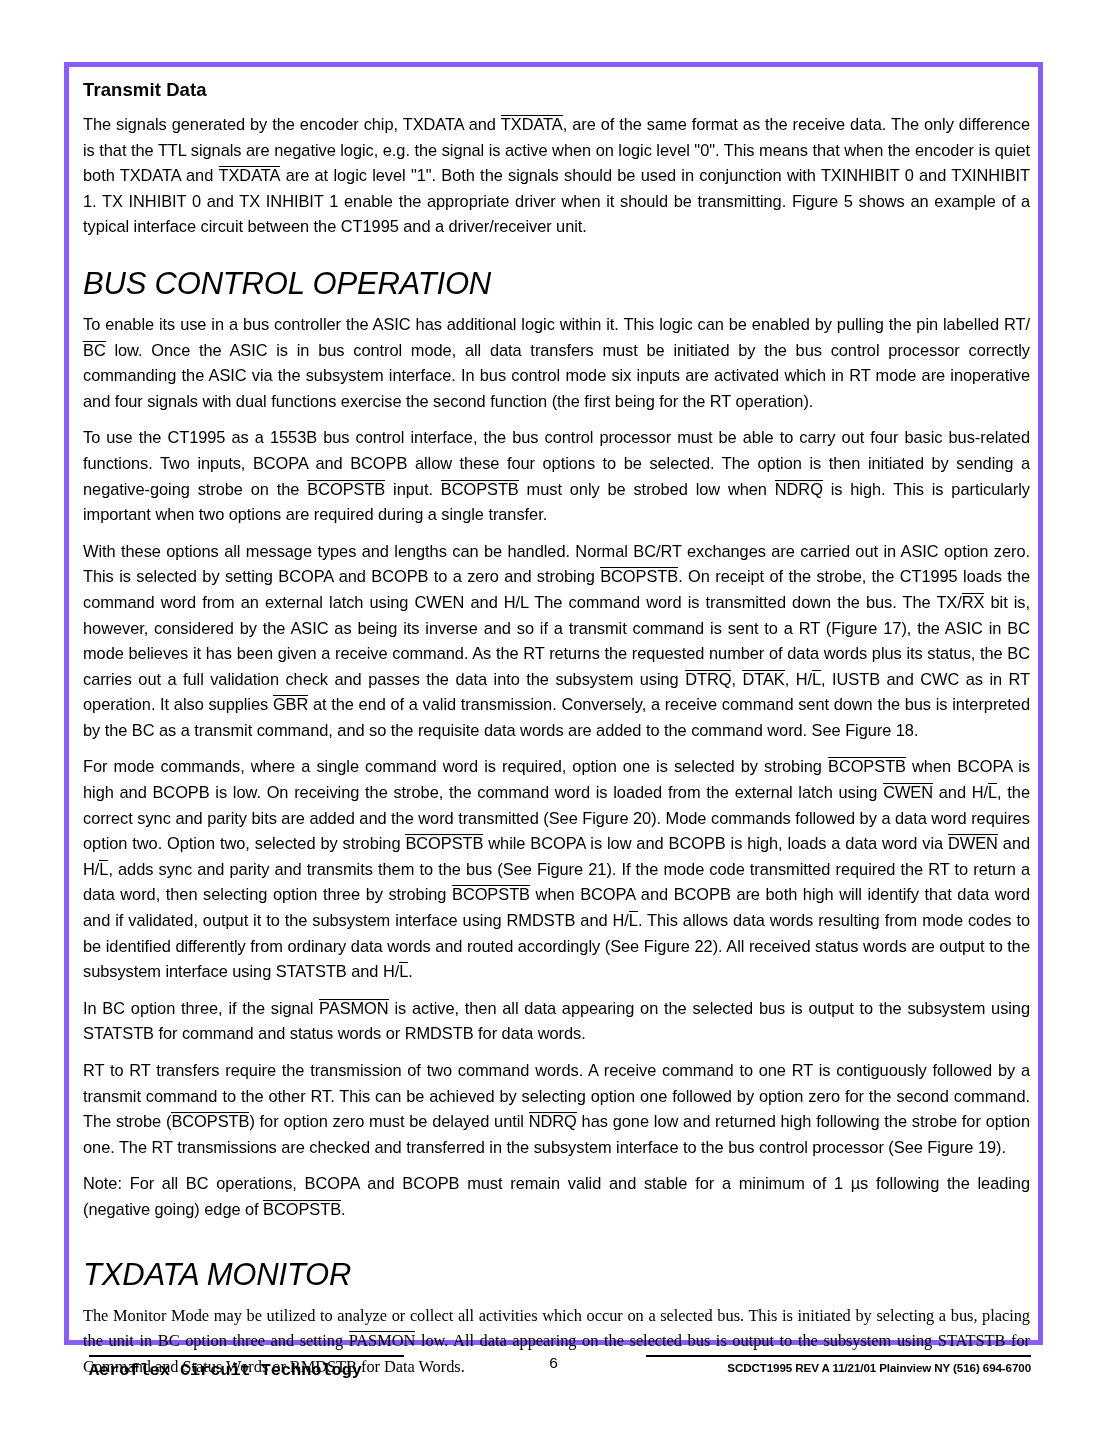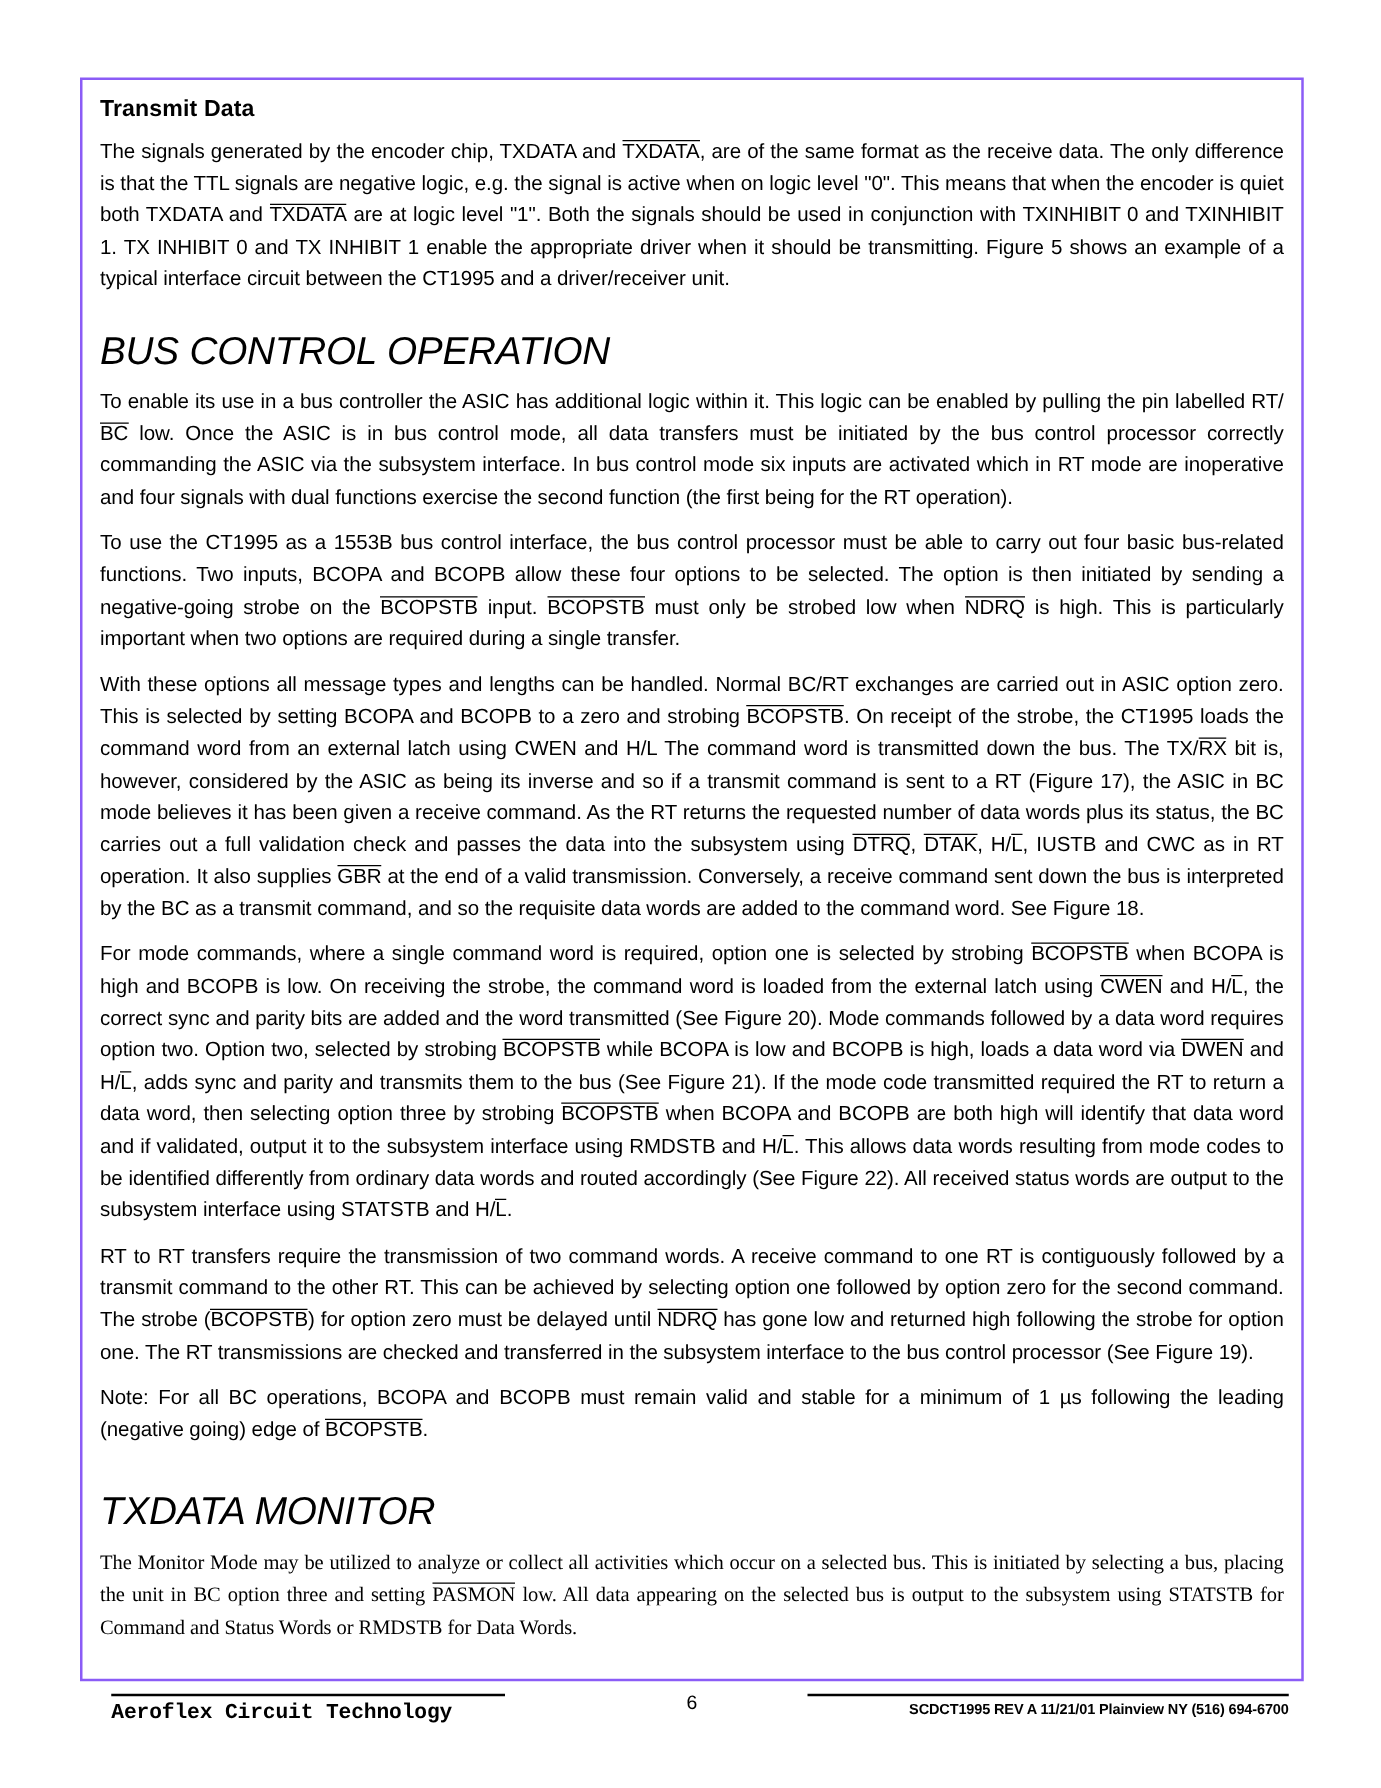--- a/index.html
+++ b/index.html
@@ -17,21 +17,21 @@
     height: 1430px;
     background: #ffffff;
     overflow: hidden;
   }
   #frame {
     position: absolute;
     left: 64px;
     top: 62px;
     width: 979px;
     height: 1283px;
-    border: 2px solid #8b5cf6;
+    border: 5px solid #8b5cf6;
     box-sizing: border-box;
   }
   #content {
     position: absolute;
     left: 14px;
     top: 12px;
     width: 947px;
   }
   h2.sub-head {
     font-size: 18.5px;
@@ -131,20 +131,21 @@
       <h1 class="major-head">BUS CONTROL OPERATION</h1>
 
       <p class="body"><span>To enable its use in a bus controller the ASIC has additional logic within it. This logic can be enabled by pulling the pin labelled RT/</span><span class="ovl">BC</span><span> low. Once the ASIC is in bus control mode, all data transfers must be initiated by the bus control processor correctly commanding the ASIC via the subsystem interface. In bus control mode six inputs are activated which in RT mode are inoperative and four signals with dual functions exercise the second function (the first being for the RT operation).</span></p>
 
       <p class="body"><span>To use the CT1995 as a 1553B bus control interface, the bus control processor must be able to carry out four basic bus-related functions. Two inputs, BCOPA and BCOPB allow these four options to be selected. The option is then initiated by sending a negative-going strobe on the </span><span class="ovl">BCOPSTB</span><span> input. </span><span class="ovl">BCOPSTB</span><span> must only be strobed low when </span><span class="ovl">NDRQ</span><span> is high. This is particularly important when two options are required during a single transfer.</span></p>
 
       <p class="body"><span>With these options all message types and lengths can be handled. Normal BC/RT exchanges are carried out in ASIC option zero. This is selected by setting BCOPA and BCOPB to a zero and strobing </span><span class="ovl">BCOPSTB</span><span>. On receipt of the strobe, the CT1995 loads the command word from an external latch using CWEN and H/L The command word is transmitted down the bus. The TX/</span><span class="ovl">RX</span><span> bit is, however, considered by the ASIC as being its inverse and so if a transmit command is sent to a RT (Figure 17), the ASIC in BC mode believes it has been given a receive command. As the RT returns the requested number of data words plus its status, the BC carries out a full validation check and passes the data into the subsystem using </span><span class="ovl">DTRQ</span><span>, </span><span class="ovl">DTAK</span><span>, H/</span><span class="ovl">L</span><span>, IUSTB and CWC as in RT operation. It also supplies </span><span class="ovl">GBR</span><span> at the end of a valid transmission. Conversely, a receive command sent down the bus is interpreted by the BC as a transmit command, and so the requisite data words are added to the command word.  See Figure 18.</span></p>
 
       <p class="body"><span>For mode commands, where a single command word is required, option one is selected by strobing </span><span class="ovl">BCOPSTB</span><span> when BCOPA is high and BCOPB is low. On receiving the strobe, the command word is loaded from the external latch using </span><span class="ovl">CWEN</span><span> and H/</span><span class="ovl">L</span><span>, the correct sync and parity bits are added and the word transmitted (See Figure 20). Mode commands followed by a data word requires option two. Option two, selected by strobing </span><span class="ovl">BCOPSTB</span><span> while BCOPA is low and BCOPB is high, loads a data word via </span><span class="ovl">DWEN</span><span> and H/</span><span class="ovl">L</span><span>, adds sync and parity and transmits them to the bus (See Figure 21). If the mode code transmitted required the RT to return a data word, then selecting option three by strobing </span><span class="ovl">BCOPSTB</span><span> when BCOPA and BCOPB are both high will identify that data word and if validated, output it to the subsystem interface using RMDSTB and H/</span><span class="ovl">L</span><span>. This allows data words resulting from mode codes to be identified differently from ordinary data words and routed accordingly (See Figure 22). All received status words are output to the subsystem interface using STATSTB and H/</span><span class="ovl">L</span><span>.</span></p>
 
+      <p class="body"><span>In BC option three, if the signal </span><span class="ovl">PASMON</span><span> is active, then all data appearing on the selected bus is output to the subsystem using STATSTB for command and status words or RMDSTB for data words.</span></p>
 
       <p class="body"><span>RT to RT transfers require the transmission of two command words. A receive command to one RT is contiguously followed by a transmit command to the other RT. This can be achieved by selecting option one followed by option zero for the second command. The strobe (</span><span class="ovl">BCOPSTB</span><span>) for option zero must be delayed until </span><span class="ovl">NDRQ</span><span> has gone low and returned high following the strobe for option one. The RT transmissions are checked and transferred in the subsystem interface to the bus control processor (See Figure 19).</span></p>
 
       <p class="body"><span>Note: For all BC operations, BCOPA and BCOPB must remain valid and stable for a minimum of 1 µs following the leading (negative going) edge of </span><span class="ovl">BCOPSTB</span><span>.</span></p>
 
       <h1 class="major-head second">TXDATA MONITOR</h1>
 
       <p class="body"><span>The Monitor Mode may be utilized to analyze or collect all activities which occur on a selected bus. This is initiated by selecting a bus, placing the unit in BC option three and setting </span><span class="ovl">PASMON</span><span> low.  All data appearing on the selected bus is output to the subsystem using STATSTB for Command and Status Words or RMDSTB for Data Words.</span></p>
 
     </div>

